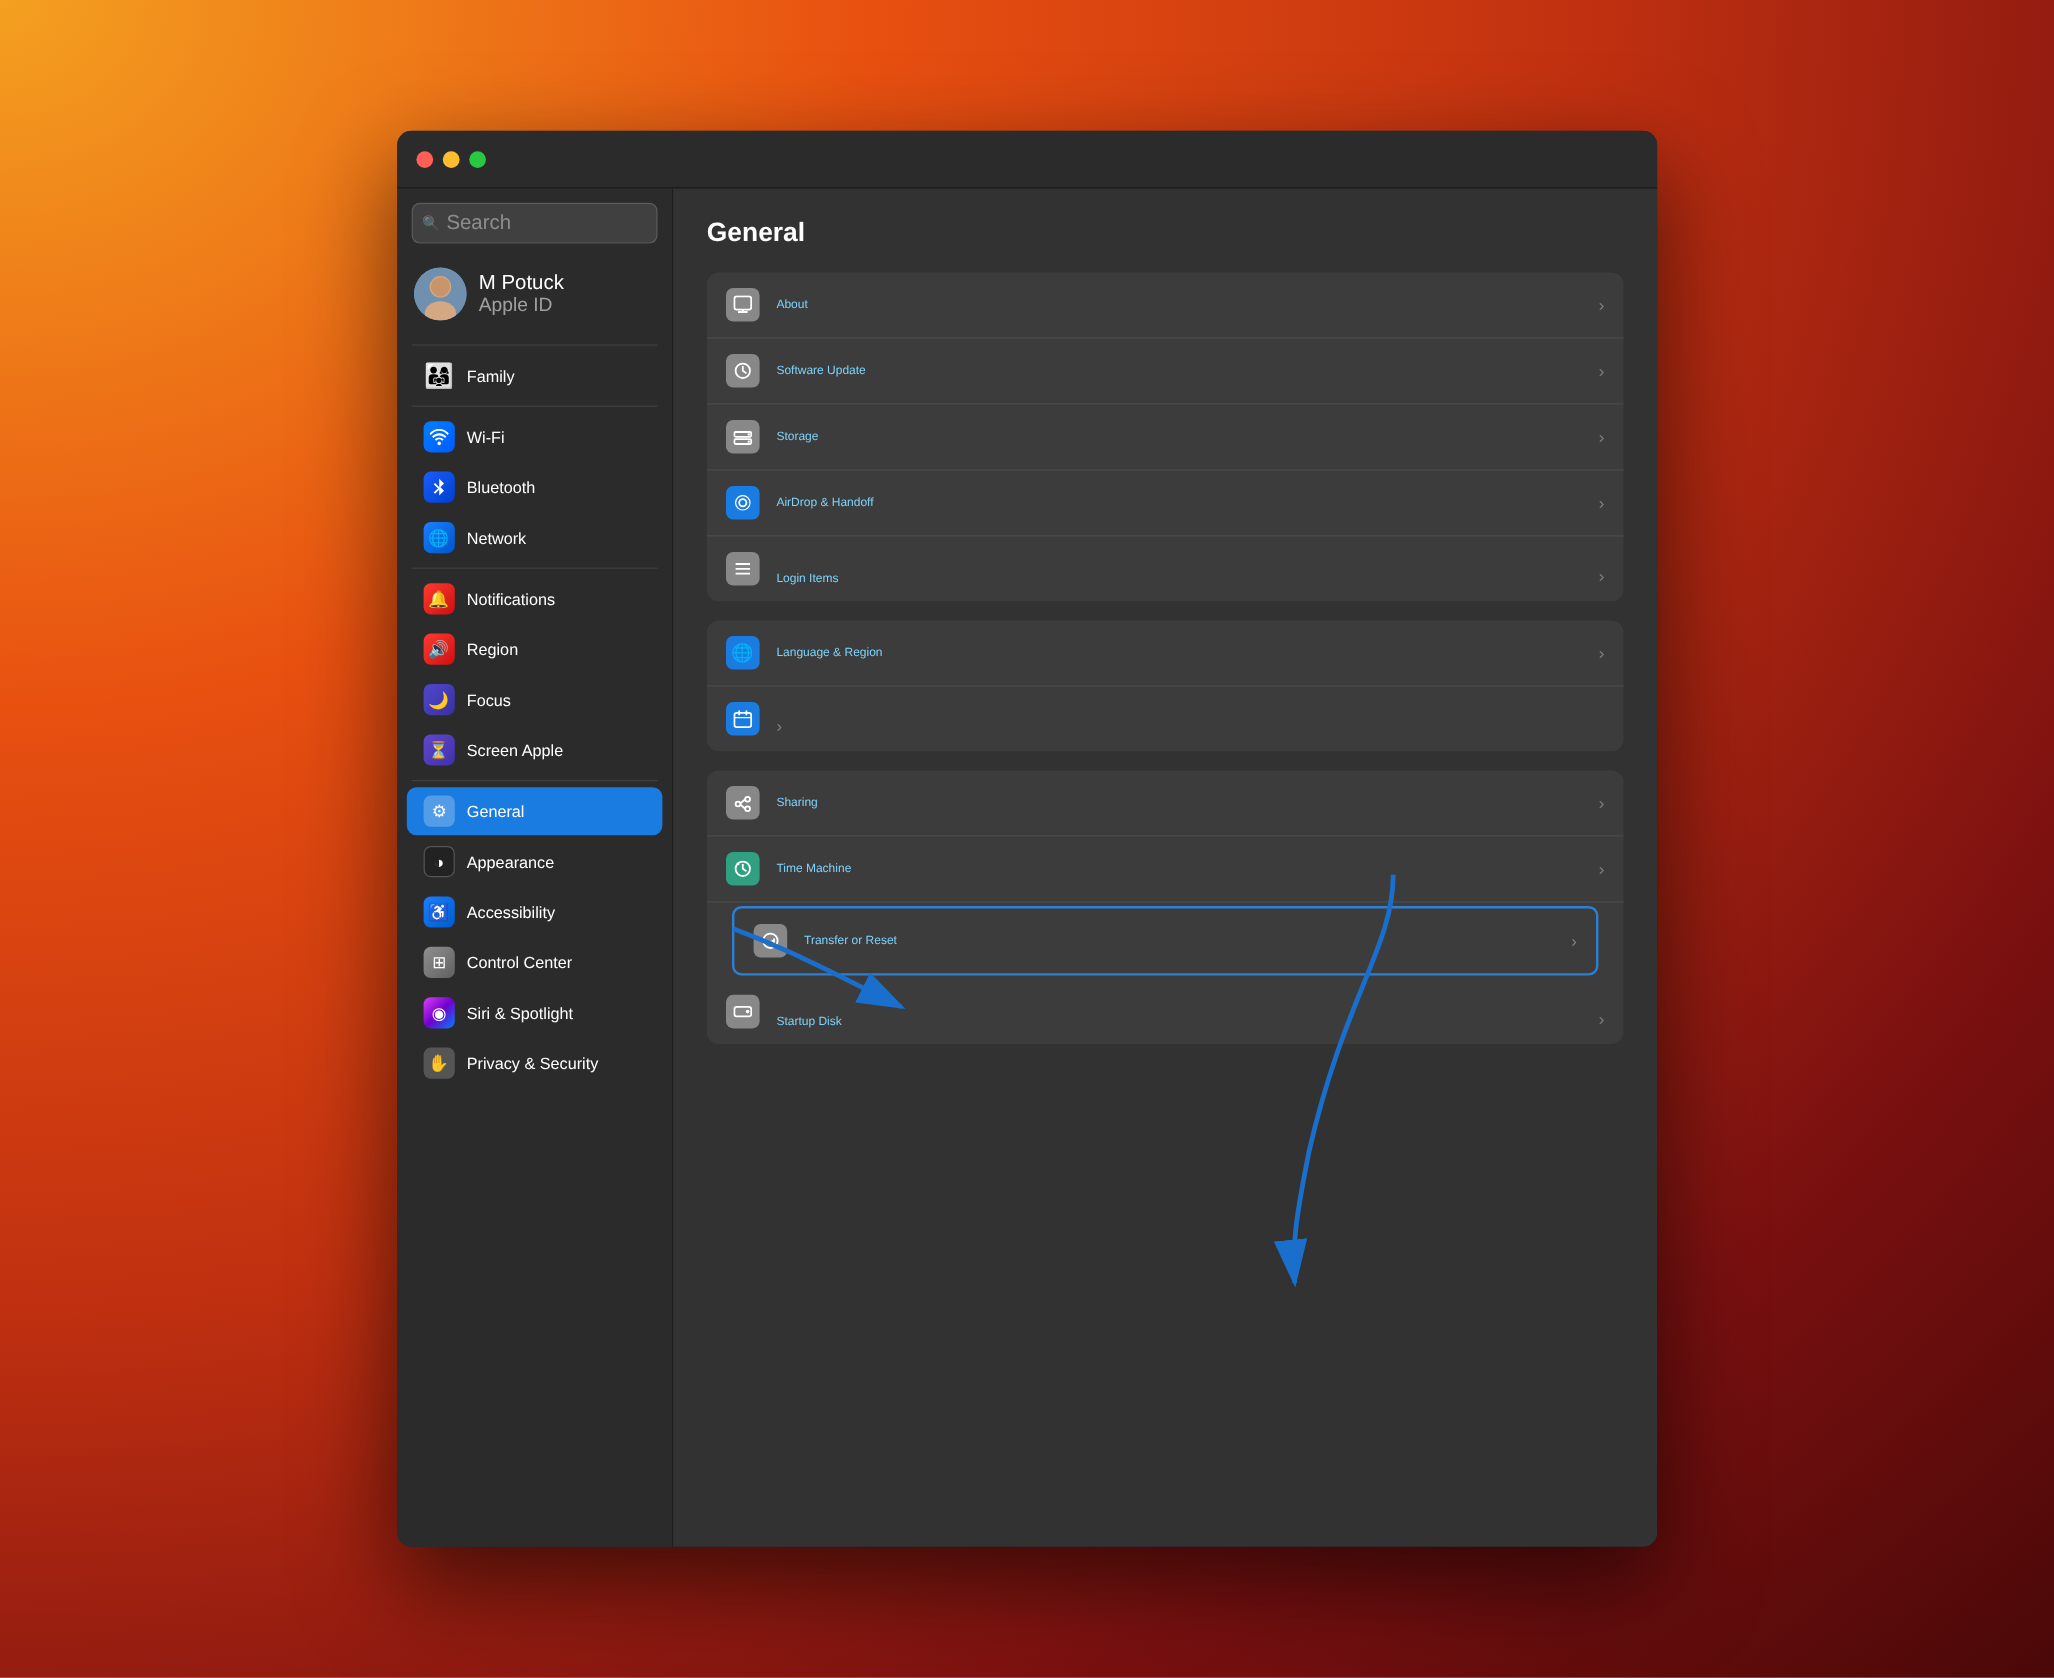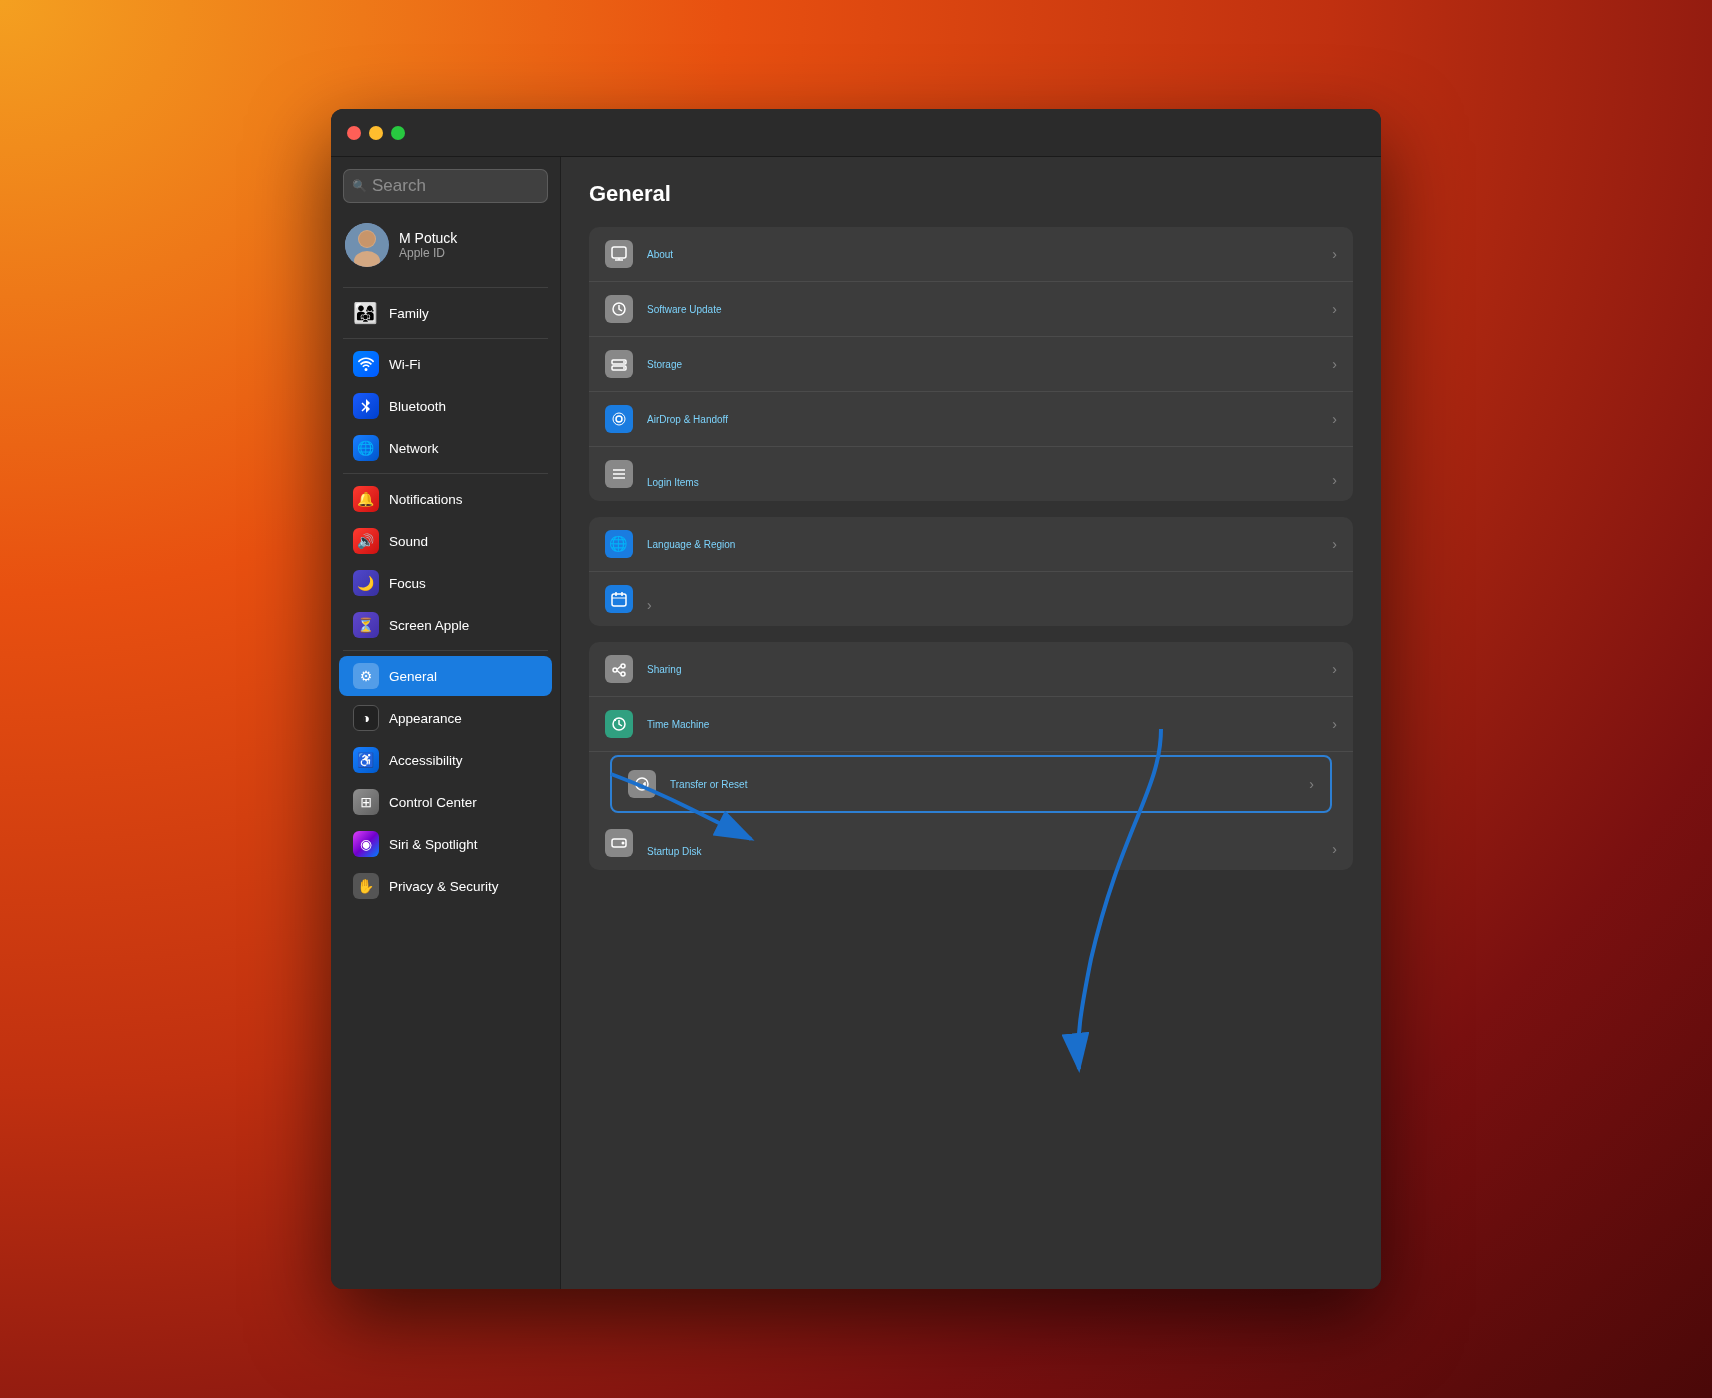--- a/index.html
+++ b/index.html
@@ -134,27 +134,27 @@
       position: relative;
     }
 
     .user-info {
       display: flex;
       flex-direction: column;
     }
 
     .user-name {
       color: #fff;
-      font-size: 14px;
+      font-size: 17px;
       font-weight: 500;
     }
 
     .user-subtitle {
       color: rgba(255,255,255,0.55);
-      font-size: 12px;
+      font-size: 16px;
     }
 
     .sidebar-divider {
       height: 1px;
       background: rgba(255,255,255,0.1);
       margin: 4px 12px;
     }
 
     
     .sidebar-item {
@@ -366,21 +366,21 @@
 
         <div class="sidebar-divider"></div>
 
         <div class="sidebar-item">
           <div class="sidebar-icon icon-notifications">🔔</div>
           <span>Notifications</span>
         </div>
 
         <div class="sidebar-item">
           <div class="sidebar-icon icon-sound">🔊</div>
-          <span>Sound</span>
+          <span>Region</span>
         </div>
 
         <div class="sidebar-item">
           <div class="sidebar-icon icon-focus">🌙</div>
           <span>Focus</span>
         </div>
 
         <div class="sidebar-item">
           <div class="sidebar-icon icon-screentime">⏳</div>
           <span>Screen Apple</span>

